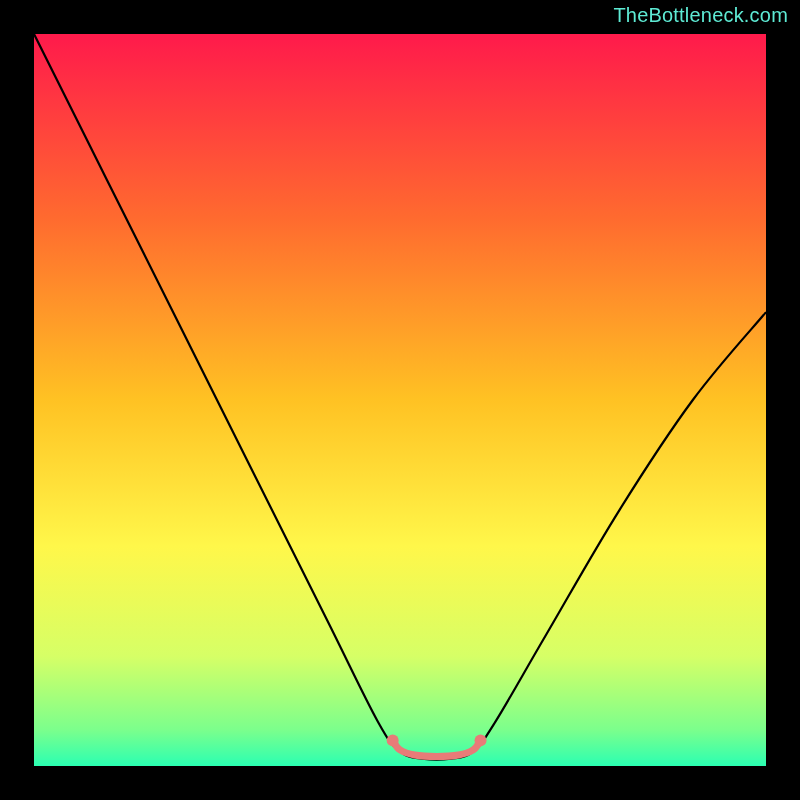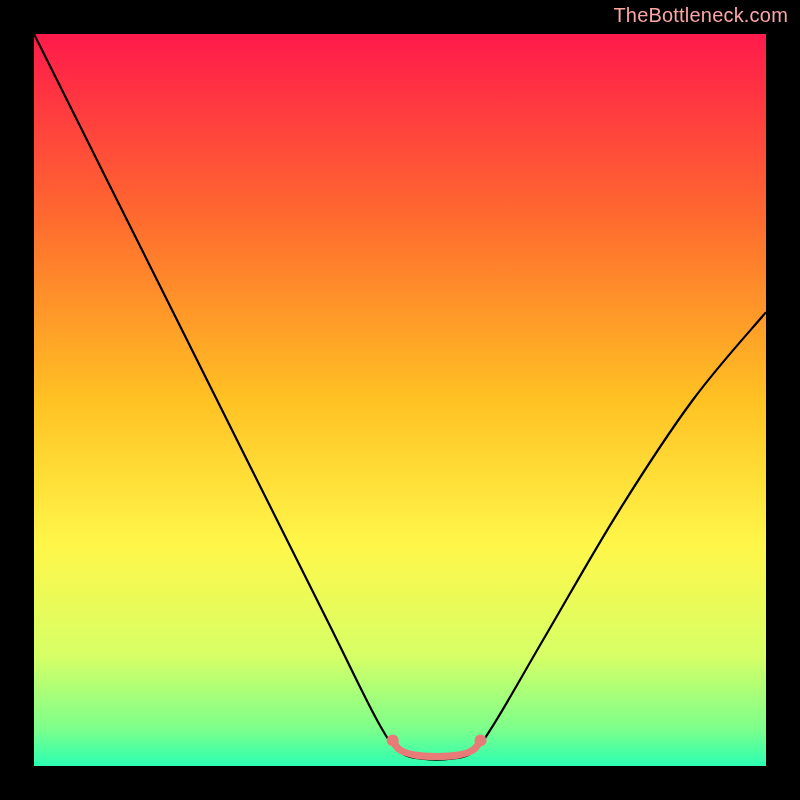--- a/index.html
+++ b/index.html
@@ -14,21 +14,21 @@
   .frame {
     width: 800px;
     height: 800px;
     background: #000;
     position: relative;
   }
   .watermark {
     position: absolute;
     top: 4px;
     right: 12px;
-    color: #fca5a5;
+    color: #5eead4;
     font-size: 20px;
     font-weight: 500;
     letter-spacing: 0.2px;
     z-index: 10;
   }
   svg {
     display: block;
   }
 </style>
 </head>

